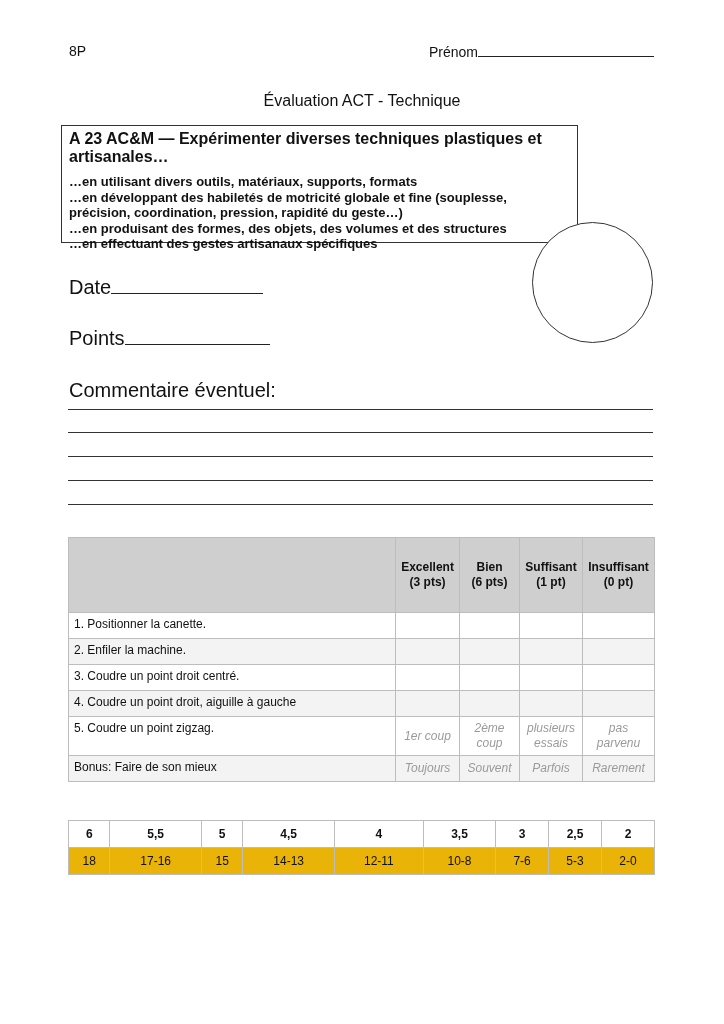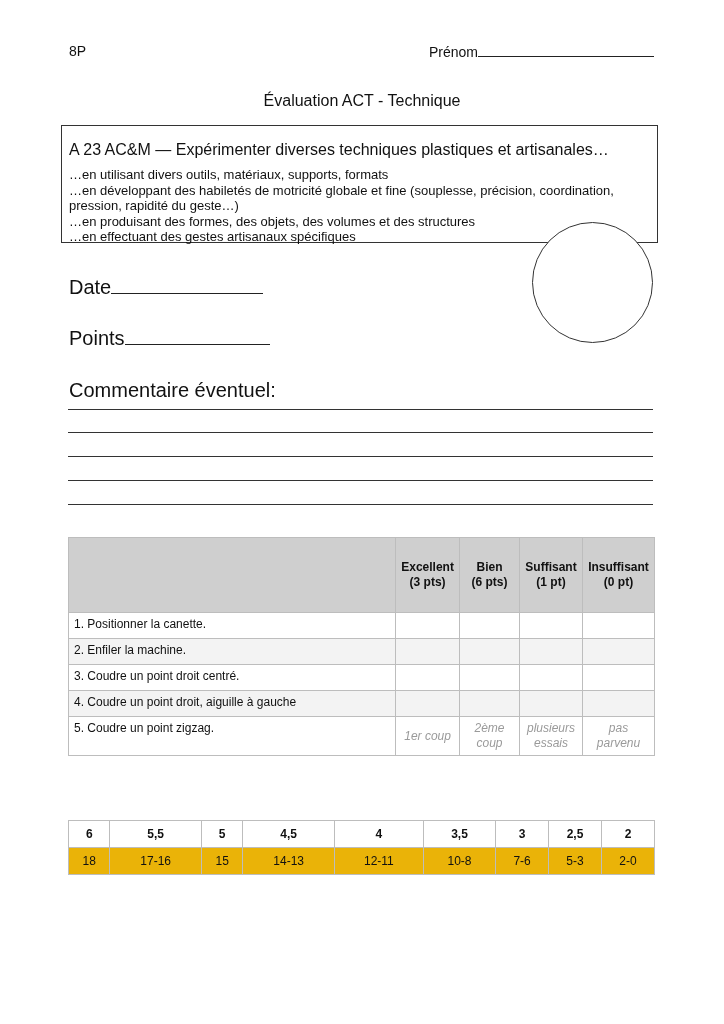--- a/index.html
+++ b/index.html
@@ -2,21 +2,21 @@
 <html><head>
   <meta charset="utf-8">
   <style>
     html, body { margin: 0; padding: 0; background: #ffffff; }
     body { width: 724px; height: 1024px; position: relative; font-family: "Liberation Sans", sans-serif; color: #111; overflow: hidden; }
     .abs { position: absolute; }
     .class-label { left: 69px; top: 43px; font-size: 14px; }
     .prenom { left: 429px; top: 43px; font-size: 14px; }
     .prenom .line { display: inline-block; width: 176px; border-bottom: 1px solid #222; height: 13px; vertical-align: baseline; }
     .title { left: 0; width: 724px; top: 92px; text-align: center; font-size: 16px; font-weight: normal; }
-    .objective-box { left: 61px; top: 125px; width: 597px; height: 118px; border: 1.3px solid #333; box-sizing: border-box; padding: 15px 7px; }
+    .objective-box { left: 61px; top: 125px; width: 517px; height: 118px; border: 1.3px solid #333; box-sizing: border-box; padding: 4px 7px; font-weight: bold; }
     .objective-title { font-size: 16px; margin-bottom: 8px; }
     .objective-line { font-size: 13px; line-height: 15.5px; }
     .stamp { left: 532px; top: 222px; width: 121px; height: 121px; border: 1.3px solid #333; border-radius: 50%; background: #fff; box-sizing: border-box; }
     .field { left: 69px; font-size: 20px; }
     .field .line { display: inline-block; border-bottom: 1px solid #222; height: 13px; vertical-align: baseline; }
     .comment-line { left: 68px; width: 585px; border-bottom: 1px solid #333; height: 0; }
     table { border-collapse: collapse; position: absolute; }
     .crit { left: 68px; top: 537px; width: 587px; font-size: 12px; }
     .crit th, .crit td { border: 1px solid #bdbdbd; }
     .crit thead th { background: #cfcfcf; font-weight: bold; text-align: center; font-size: 12px; line-height: 15px; padding: 22px 2px; height: 30px; }
@@ -110,20 +110,27 @@
       <td class="hint"></td>
       <td class="hint"></td>
     </tr>
     <tr>
       <td class="item" style="height:30px;">5. Coudre un point zigzag.</td>
       <td class="hint">1er coup</td>
       <td class="hint">2ème coup</td>
       <td class="hint">plusieurs essais</td>
       <td class="hint">pas parvenu</td>
     </tr>
+    <tr>
+      <td class="item">Bonus: Faire de son mieux</td>
+      <td class="hint">Toujours</td>
+      <td class="hint">Souvent</td>
+      <td class="hint">Parfois</td>
+      <td class="hint">Rarement</td>
+    </tr>
   </tbody>
 </table>
 
 <table class="scale">
   <tbody>
       <tr class="grade">
     <td>6</td>
     <td>5,5</td>
     <td>5</td>
     <td>4,5</td>

